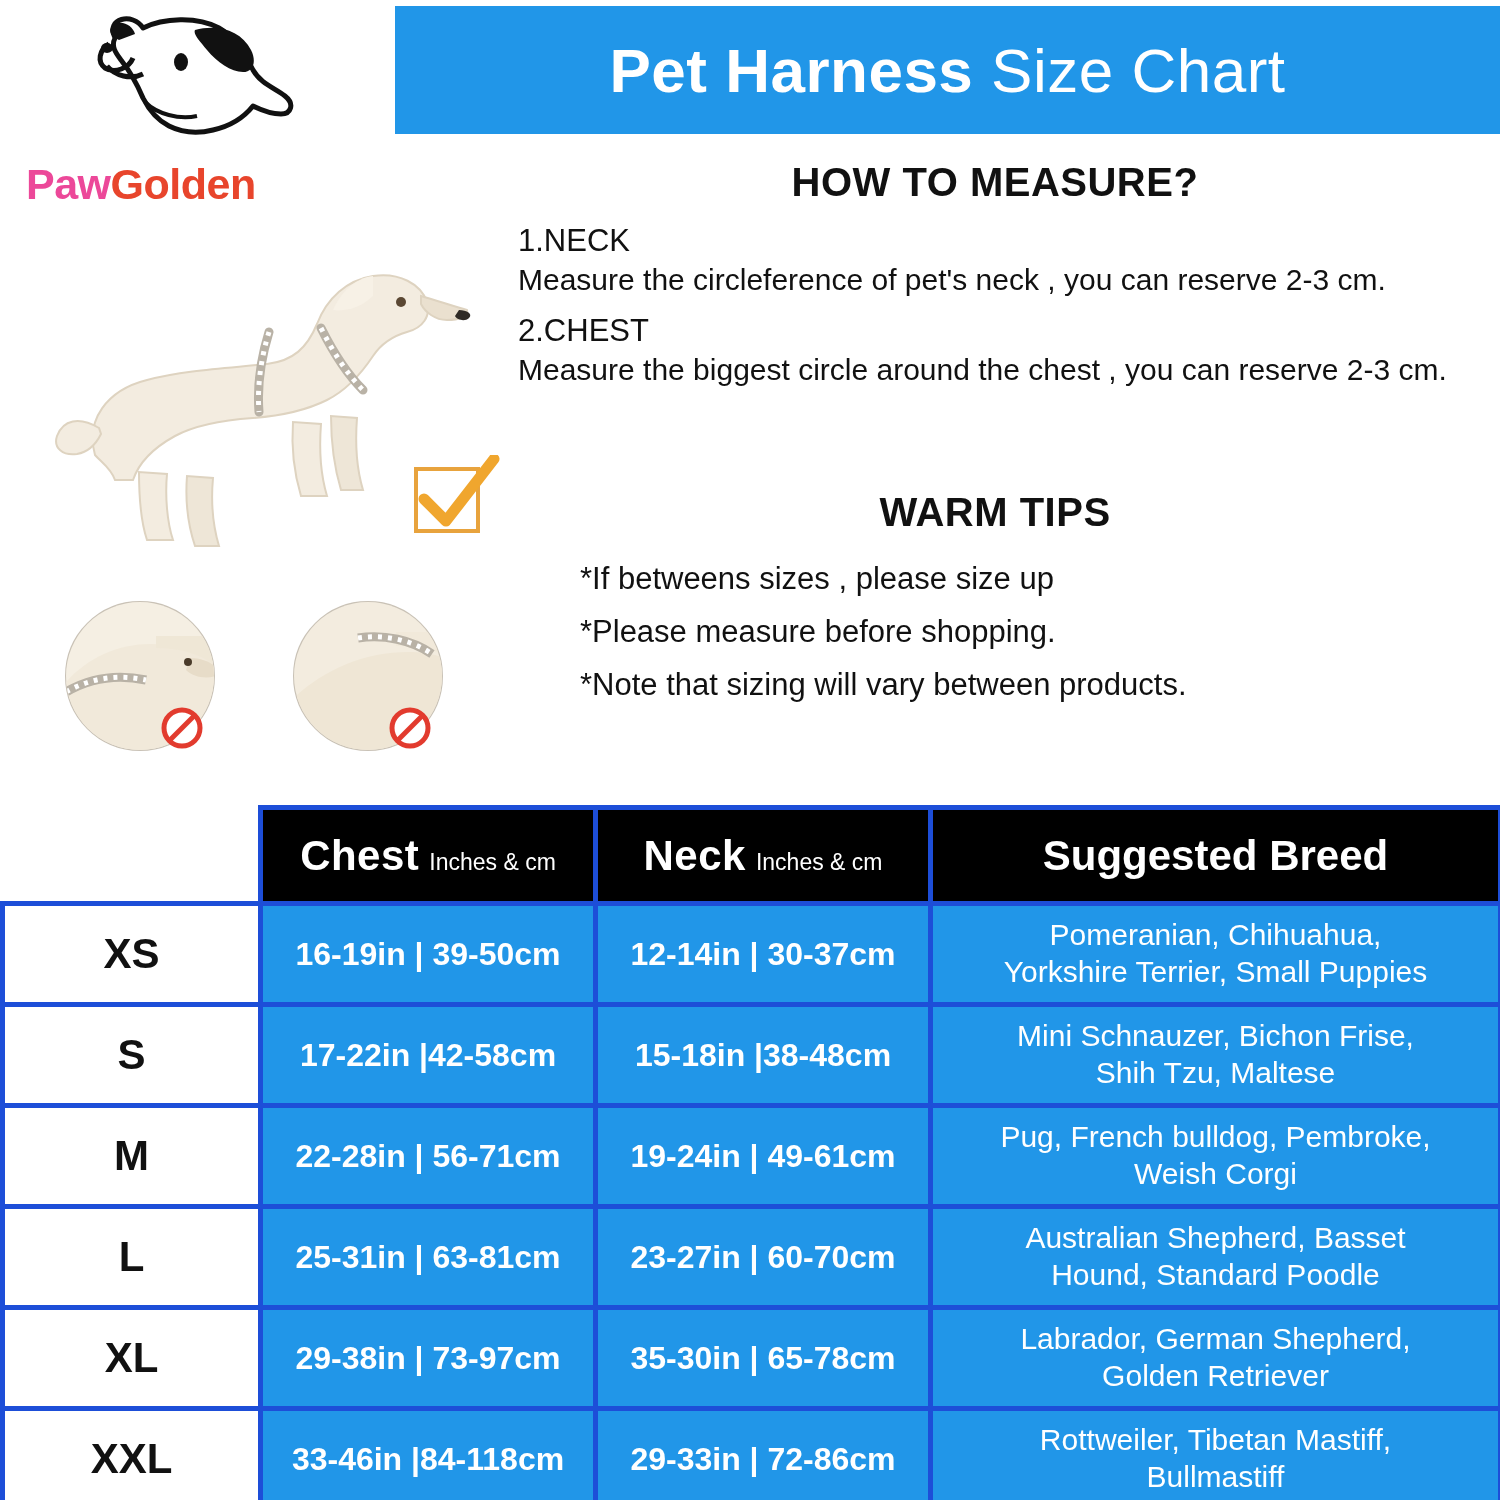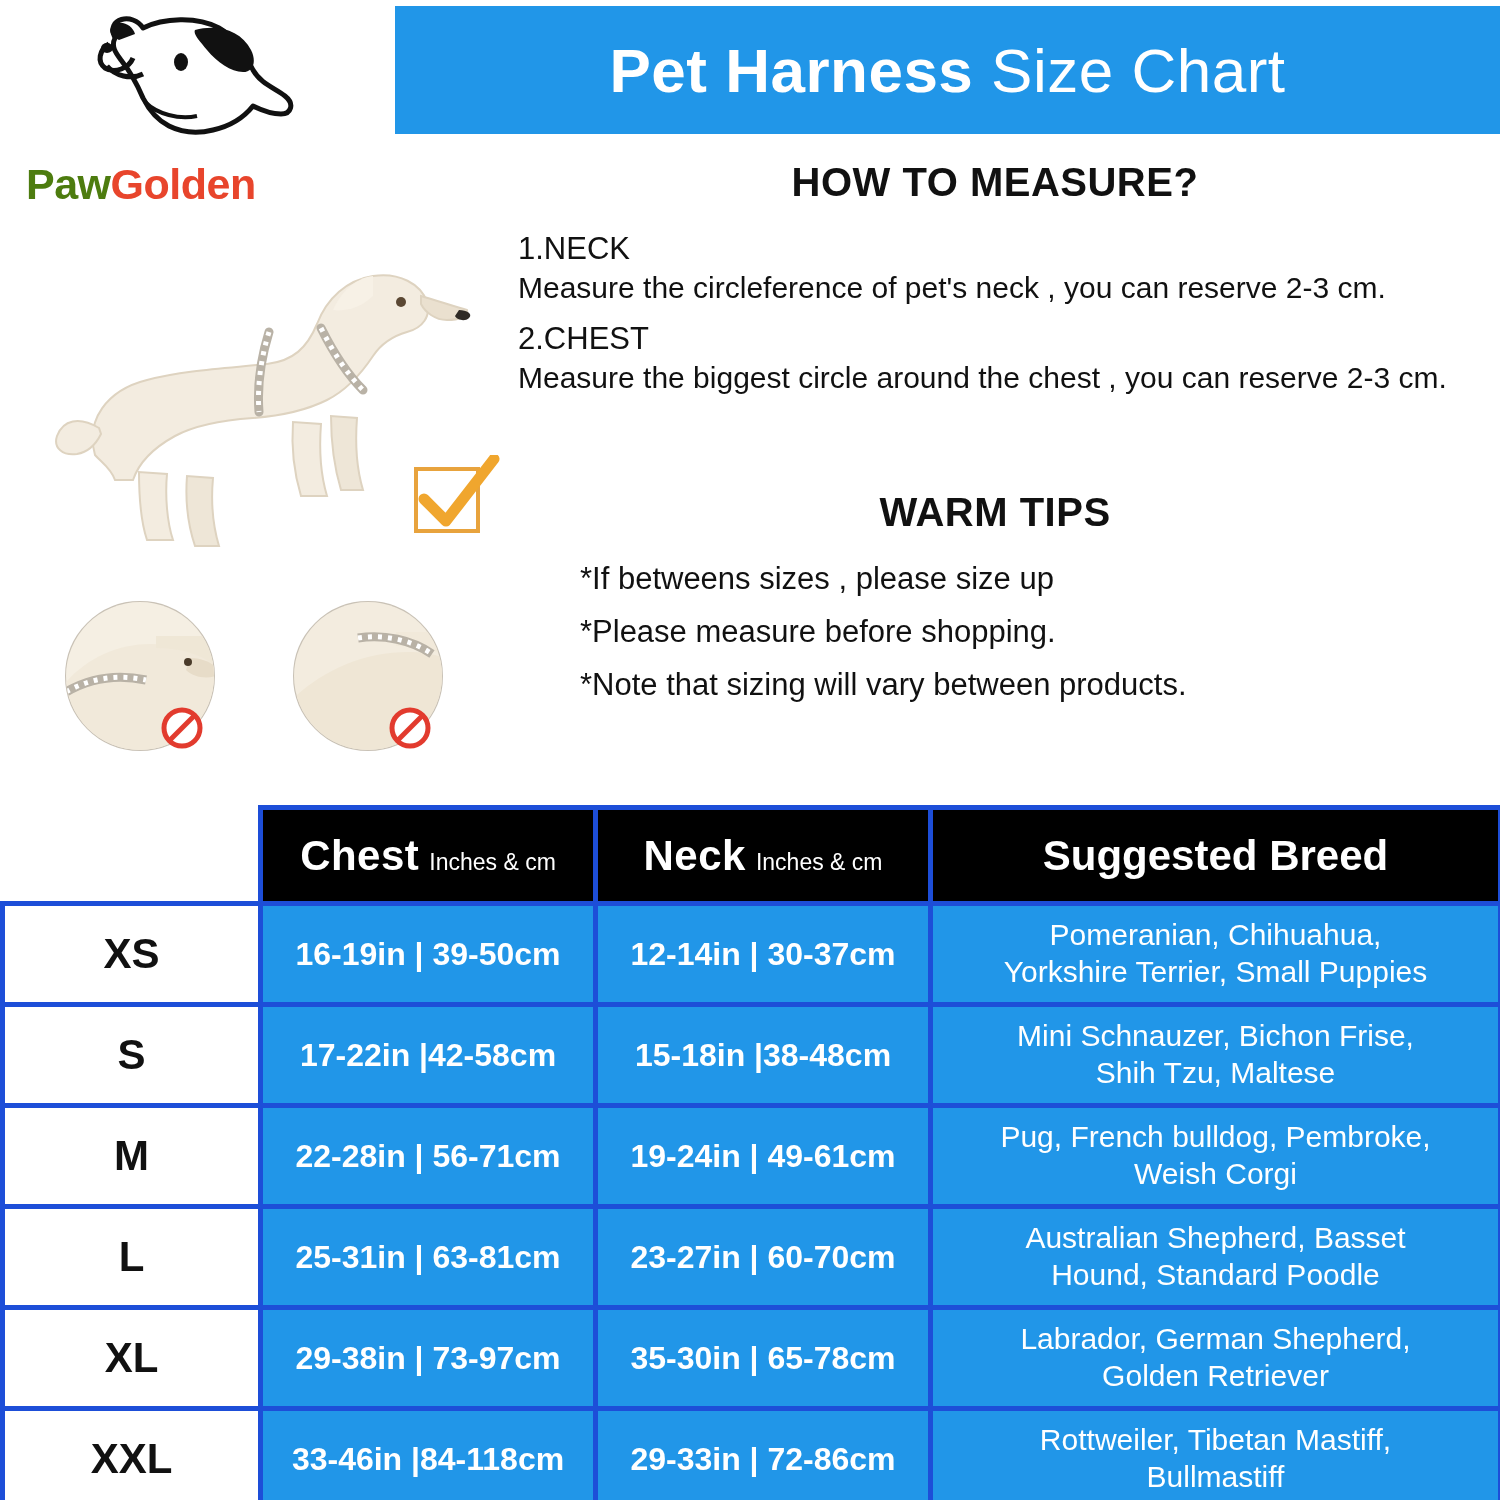--- a/index.html
+++ b/index.html
@@ -35,37 +35,37 @@
     width: 375px; height: 215px;
   }
   .logo-dog { position: absolute; left: 75px; top: 0px; }
   .logo-text {
     position: absolute;
     left: 16px; top: 150px;
     font-size: 43px;
     font-weight: bold;
     letter-spacing: -0.5px;
   }
-  .logo-text .paw1 { color: #4d7c0f; }
+  .logo-text .paw1 { color: #ec4899; }
   .logo-text .paw2 { color: #e8452c; }
 
   
   .measure-block {
     position: absolute;
     left: 500px; top: 160px;
     width: 990px;
   }
   .section-heading {
     text-align: center;
     font-size: 40px;
     font-weight: bold;
     color: #111111;
     letter-spacing: 0.5px;
   }
-  .measure-list { margin-top: 26px; padding-left: 18px; }
+  .measure-list { margin-top: 18px; padding-left: 18px; }
   .measure-item-title {
     font-size: 31px;
     color: #111111;
     margin-bottom: 4px;
   }
   .measure-item-text {
     font-size: 30px;
     color: #111111;
     margin-bottom: 16px;
     white-space: nowrap;

